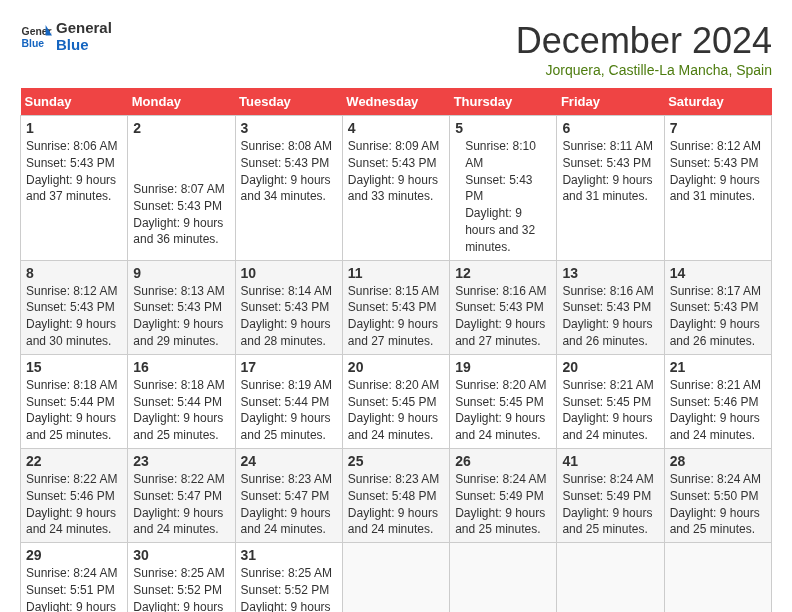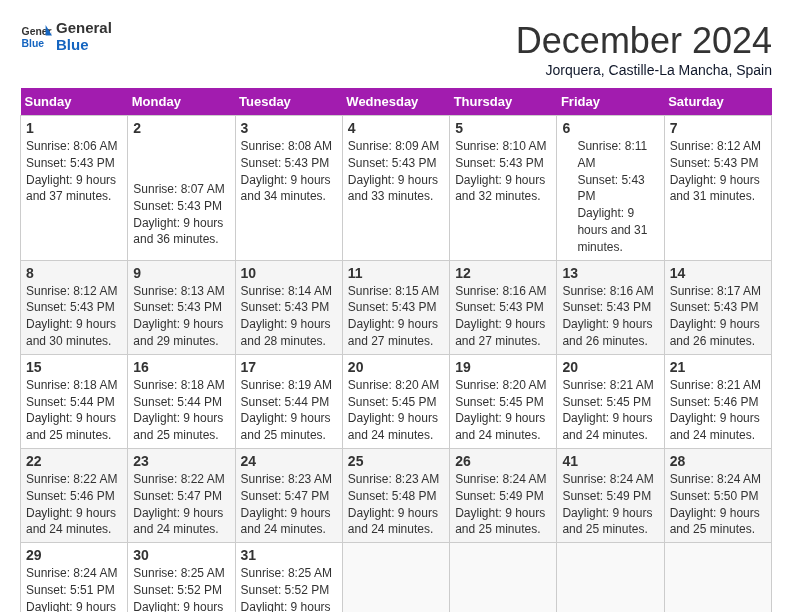--- a/index.html
+++ b/index.html
@@ -28,29 +28,29 @@
     .title-block {
       text-align: right;
     }
     .month-title {
       font-size: 36px;
       font-weight: normal;
       color: #333;
     }
     .location {
       font-size: 14px;
-      color: #0f172a;
+      color: #4d7c0f;
     }
     table {
       width: 100%;
       border-collapse: collapse;
       font-size: 11px;
     }
     th {
-      background: #a21caf;
+      background: #ef4444;
       color: #fff;
       padding: 6px 4px;
       text-align: left;
       font-size: 13px;
       font-weight: bold;
     }
     td {
       border: 1px solid #ccc;
       vertical-align: top;
       padding: 4px 5px;
@@ -133,27 +133,27 @@
 Daylight: 9 hours and 34 minutes.</div>
         </td>
         <td>
           <span class="day-num">4</span>
           <div class="day-info" style="white-space: pre-line;">Sunrise: 8:09 AM
 Sunset: 5:43 PM
 Daylight: 9 hours and 33 minutes.</div>
         </td>
         <td>
           <span class="day-num">5</span>
-          <div class="day-info" style="white-space: pre-line;">Sunrise: 8:10 AM
+          <div class="day-info" style="white-space: pre-line; margin-left: 10px;">Sunrise: 8:10 AM
 Sunset: 5:43 PM
 Daylight: 9 hours and 32 minutes.</div>
         </td>
         <td>
           <span class="day-num">6</span>
-          <div class="day-info" style="white-space: pre-line; margin-left: 15px;">Sunrise: 8:11 AM
+          <div class="day-info" style="white-space: pre-line;">Sunrise: 8:11 AM
 Sunset: 5:43 PM
 Daylight: 9 hours and 31 minutes.</div>
         </td>
         <td>
           <span class="day-num">7</span>
           <div class="day-info" style="white-space: pre-line;">Sunrise: 8:12 AM
 Sunset: 5:43 PM
 Daylight: 9 hours and 31 minutes.</div>
         </td>
       </tr>

